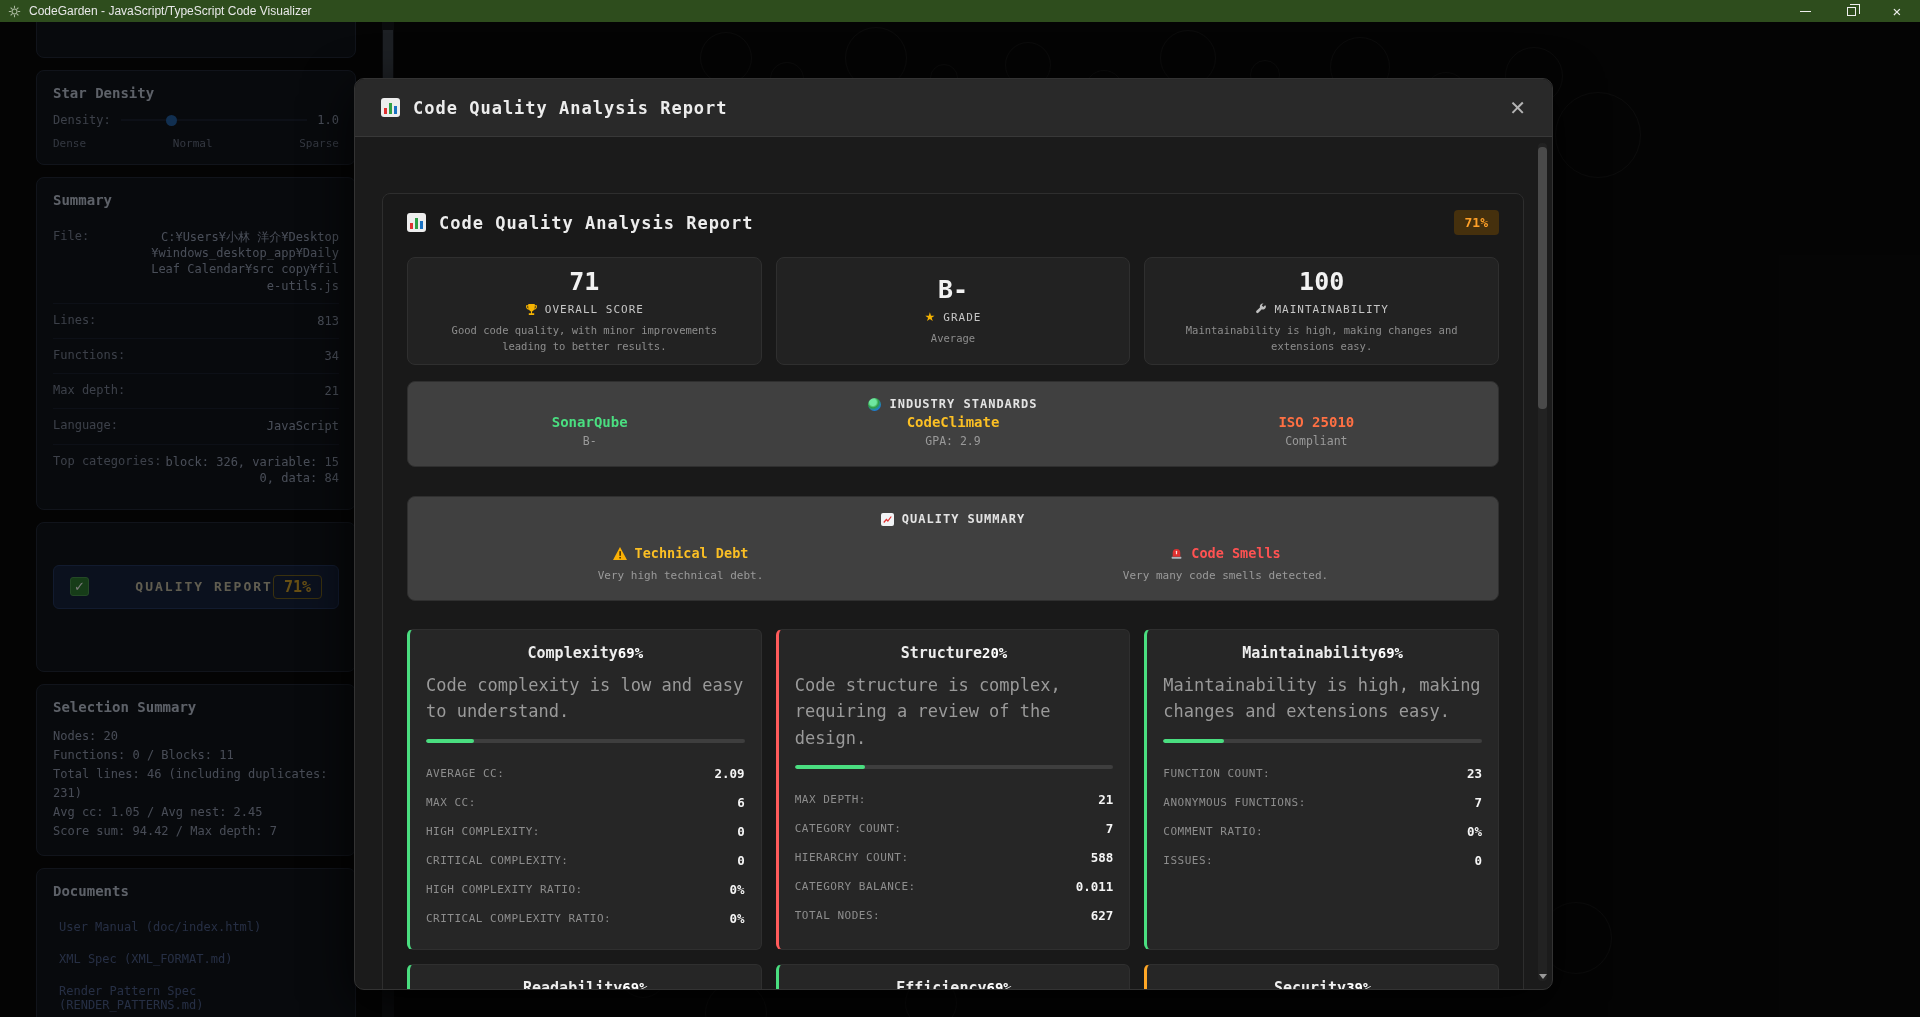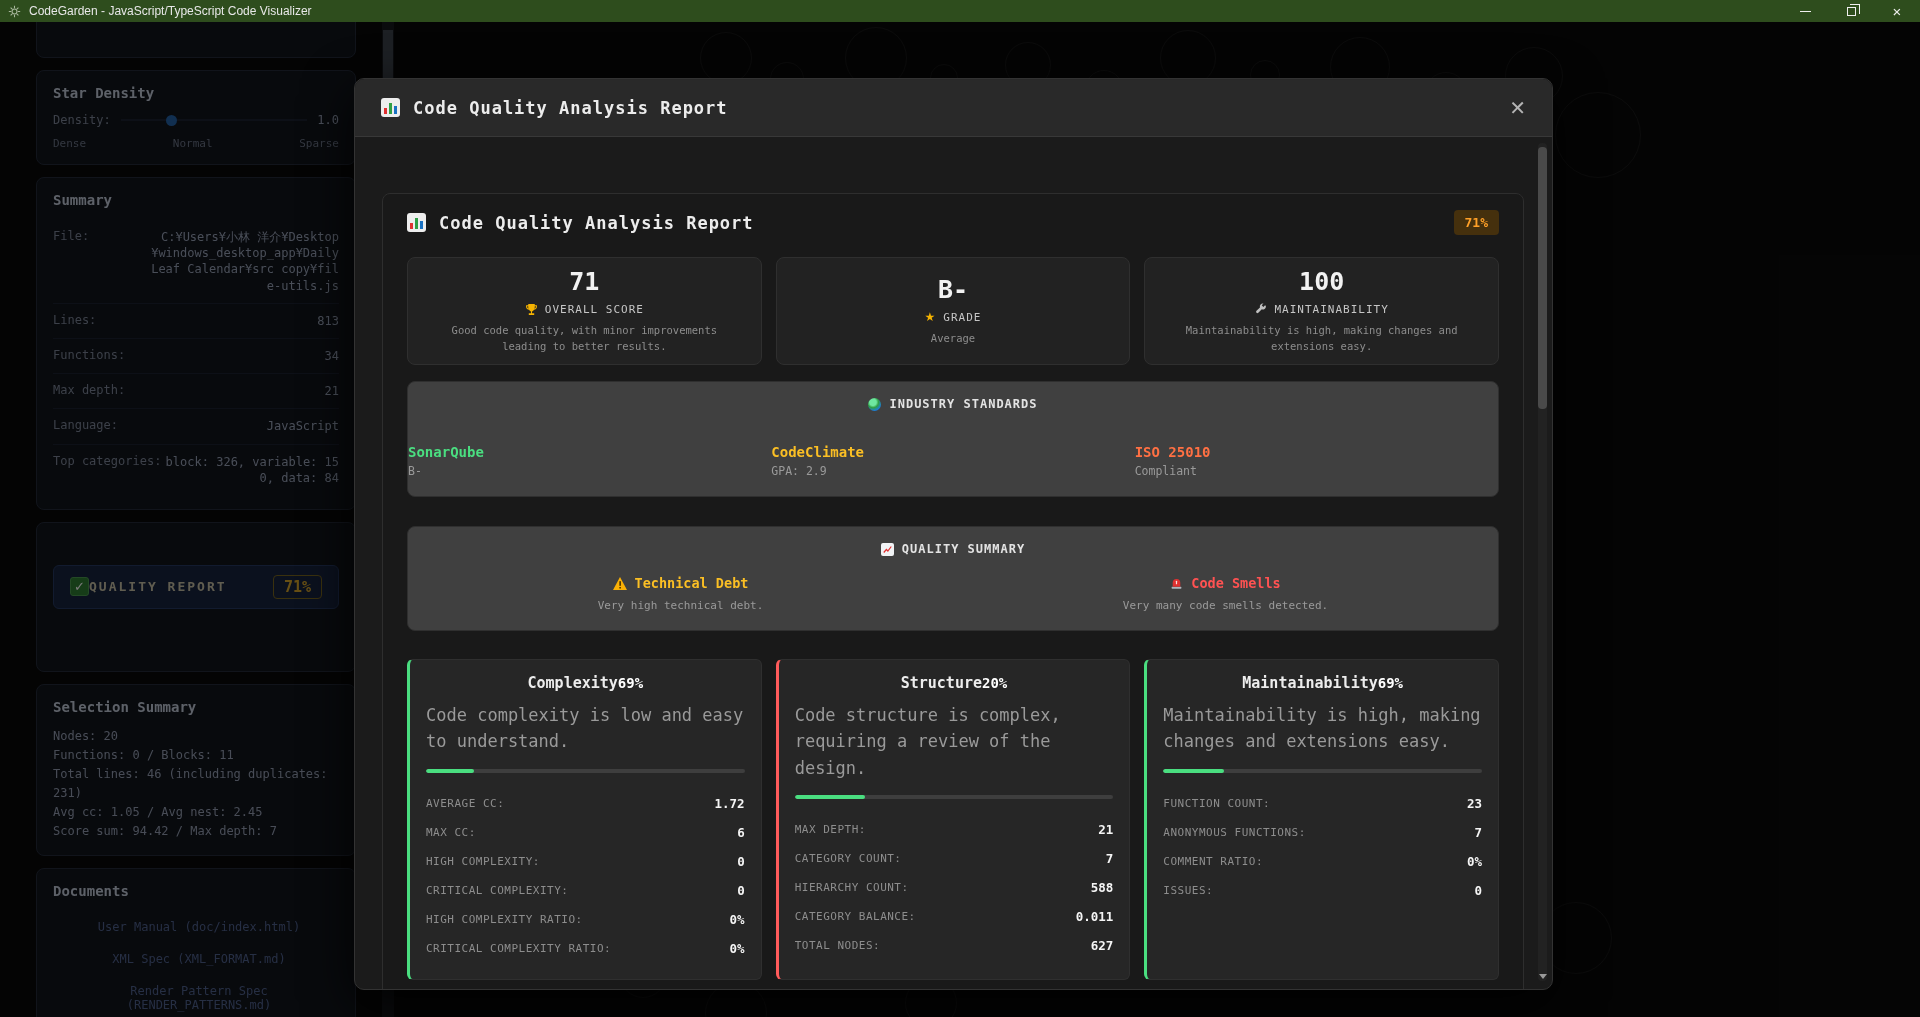--- a/index.html
+++ b/index.html
@@ -35,24 +35,24 @@
   .density-scale { display:flex; justify-content:space-between; font-size:11px; color:#6c7587; margin-top:10px; }
   .sum-row { display:flex; justify-content:space-between; padding:9px 0; border-bottom:1px solid #1c2230; font-size:12px; }
   .sum-row:last-child { border-bottom:none; }
   .sum-label { color:#7e8798; white-space:nowrap; }
   .sum-value { color:#9aa4b8; text-align:right; max-width:192px; word-break:break-all; line-height:1.35; }
   .toggle-panel { height:150px; padding-top:16px; }
   .quality-toggle { margin-top:26px; height:44px; background:#18243f; border:1px solid #273a63; border-radius:6px;
     display:flex; align-items:center; padding:0 16px; }
   .qt-check { width:19px; height:19px; background:#2e7d32; border:1px solid #4c9950; border-radius:3px;
     color:#fff; font-size:13px; line-height:17px; text-align:center; font-family:"DejaVu Sans",sans-serif; }
-  .qt-label { flex:1; text-align:left; color:#c9c2a8; font-weight:bold; font-size:13px; letter-spacing:2px; }
+  .qt-label { flex:1; text-align:right; color:#c9c2a8; font-weight:bold; font-size:13px; letter-spacing:2px; }
   .qt-badge { border:1px solid #7a661f; border-radius:4px; padding:2px 10px; color:#d8a62a; font-weight:bold; font-size:15px; }
   .sel-line { font-size:12px; color:#97a0b4; line-height:19px; }
-  .doc-link { font-size:12px; color:#50628e; padding:9px 0 9px 6px;text-align:center; }
+  .doc-link { font-size:12px; color:#50628e; padding:9px 0 9px 6px; }
 
   
   .app-scrollbar { position:absolute; left:382px; top:0; width:12px; height:995px; background:#16181d; z-index:2; }
   .app-scrollbar .thumb { position:absolute; top:8px; left:1px; width:10px; height:62px; background:#3e434d; }
 
   
   .overlay { position:absolute; inset:0; background:rgba(0,0,0,0.52); z-index:5; }
   .modal { position:absolute; left:354px; top:56px; width:1199px; height:912px; background:#1b1b1b;
     border:1px solid #333; border-radius:10px; z-index:10; overflow:hidden; box-shadow:0 14px 50px rgba(0,0,0,0.85); }
   .modal-header { height:58px; background:#292929; border-bottom:1px solid #383838;
@@ -84,21 +84,21 @@
     display:flex; flex-direction:column; align-items:center; justify-content:center; gap:7px; padding:0 26px; text-align:center; }
   .score-value { font-size:25px; font-weight:bold; color:#f2f2f2; }
   .score-label { display:flex; align-items:center; gap:7px; font-size:11px; color:#c6c6c6; letter-spacing:1px; }
   .score-desc { font-size:10.5px; color:#8d8d8d; line-height:1.5; }
 
   .band { background:#404040; border:1px solid #2f2f2f; border-radius:8px; padding:15px 0 18px; }
   .band-std { margin-top:16px; }
   .band-qs { margin-top:29px; }
   .band-head { display:flex; align-items:center; justify-content:center; gap:8px;
     font-size:12px; font-weight:bold; color:#e3e3e3; letter-spacing:1px; }
-  .std-items { display:grid; grid-template-columns:repeat(3,1fr); margin-top:33px; text-align:left; }
+  .std-items { display:grid; grid-template-columns:repeat(3,1fr); margin-top:3px; text-align:center; }
   .std-name { font-size:14px; font-weight:bold; }
   .std-value { font-size:11.5px; color:#9a9a9a; margin-top:4px; }
   .qs-items { display:grid; grid-template-columns:repeat(2,1fr); margin-top:19px; text-align:center; }
   .qs-name { display:flex; align-items:center; justify-content:center; gap:8px; font-size:13.5px; font-weight:bold; }
   .qs-desc { font-size:11px; color:#9a9a9a; margin-top:8px; }
 
   .metrics { display:grid; grid-template-columns:repeat(3,1fr); gap:14px; margin-top:28px; }
   .metric-card { background:#262626; border:1px solid #2f2f2f; border-left-width:3px; border-left-style:solid;
     border-radius:6px; padding:14px 16px 16px; }
   .mc-head { display:flex; justify-content:center; align-items:center; }
@@ -379,21 +379,21 @@
                 <span class="mc-title">Complexity</span>
                 <span class="mc-pct">69%</span>
               </div>
               <div class="mc-desc">Code complexity is low and easy to understand.</div>
               <div class="mc-bar">
                 <div class="mc-fill" style="width: 15%;"></div>
               </div>
               <div class="mc-stats">
                 <div class="mc-row">
                   <span class="mc-slabel">AVERAGE CC:</span>
-                  <span class="mc-svalue">1.72</span>
+                  <span class="mc-svalue">2.09</span>
                 </div>
                 <div class="mc-row">
                   <span class="mc-slabel">MAX CC:</span>
                   <span class="mc-svalue">6</span>
                 </div>
                 <div class="mc-row">
                   <span class="mc-slabel">HIGH COMPLEXITY:</span>
                   <span class="mc-svalue">0</span>
                 </div>
                 <div class="mc-row">

